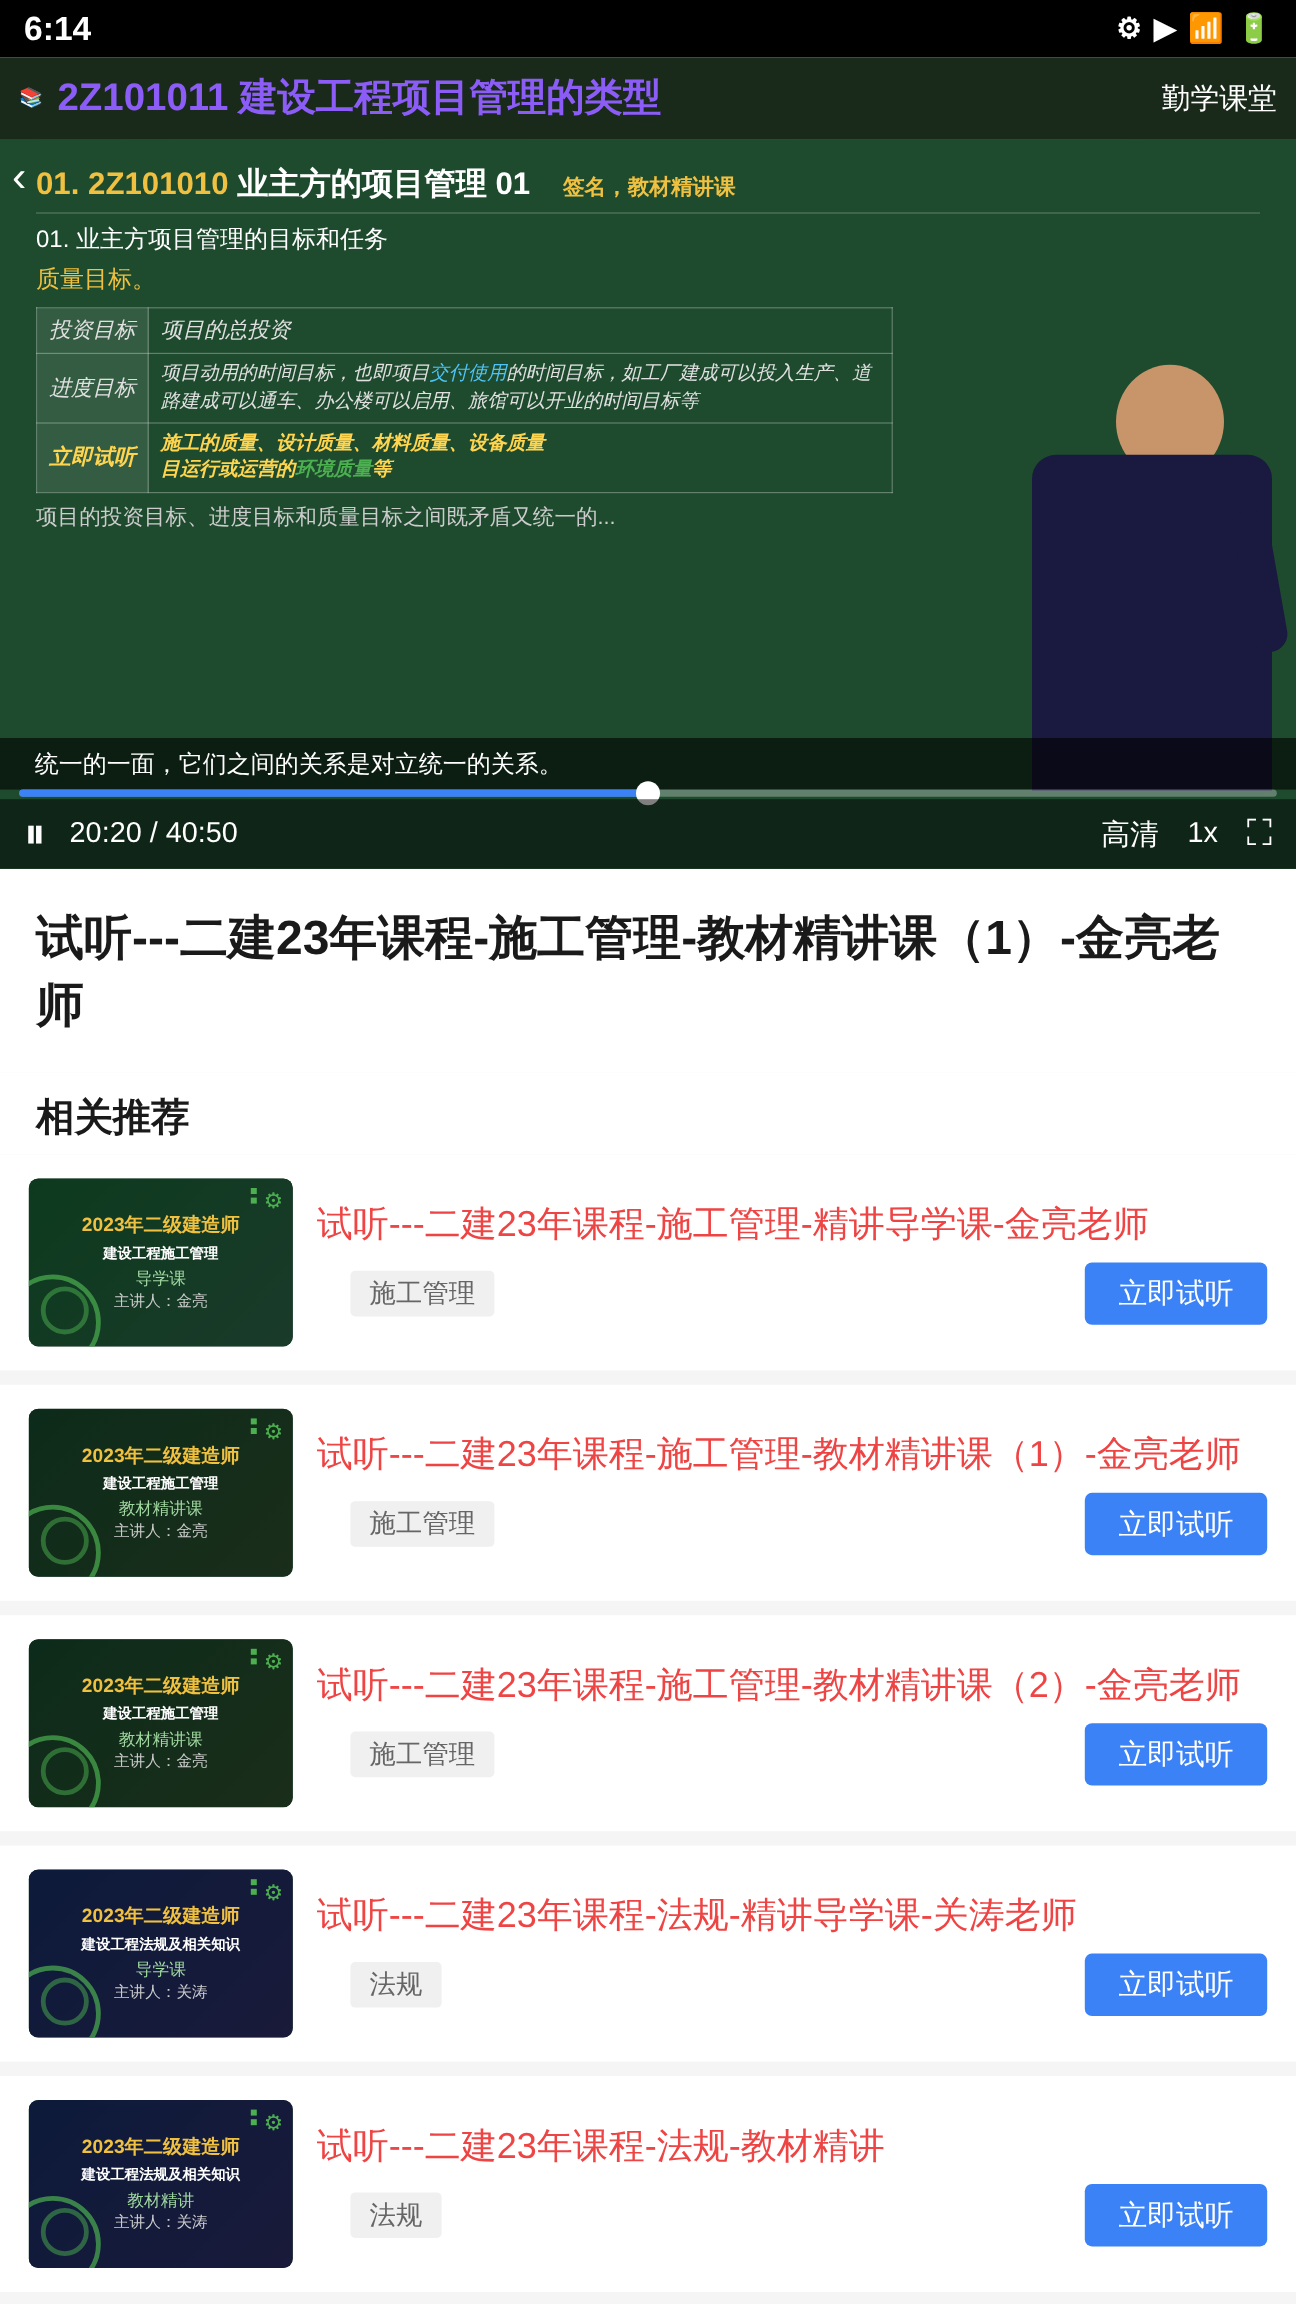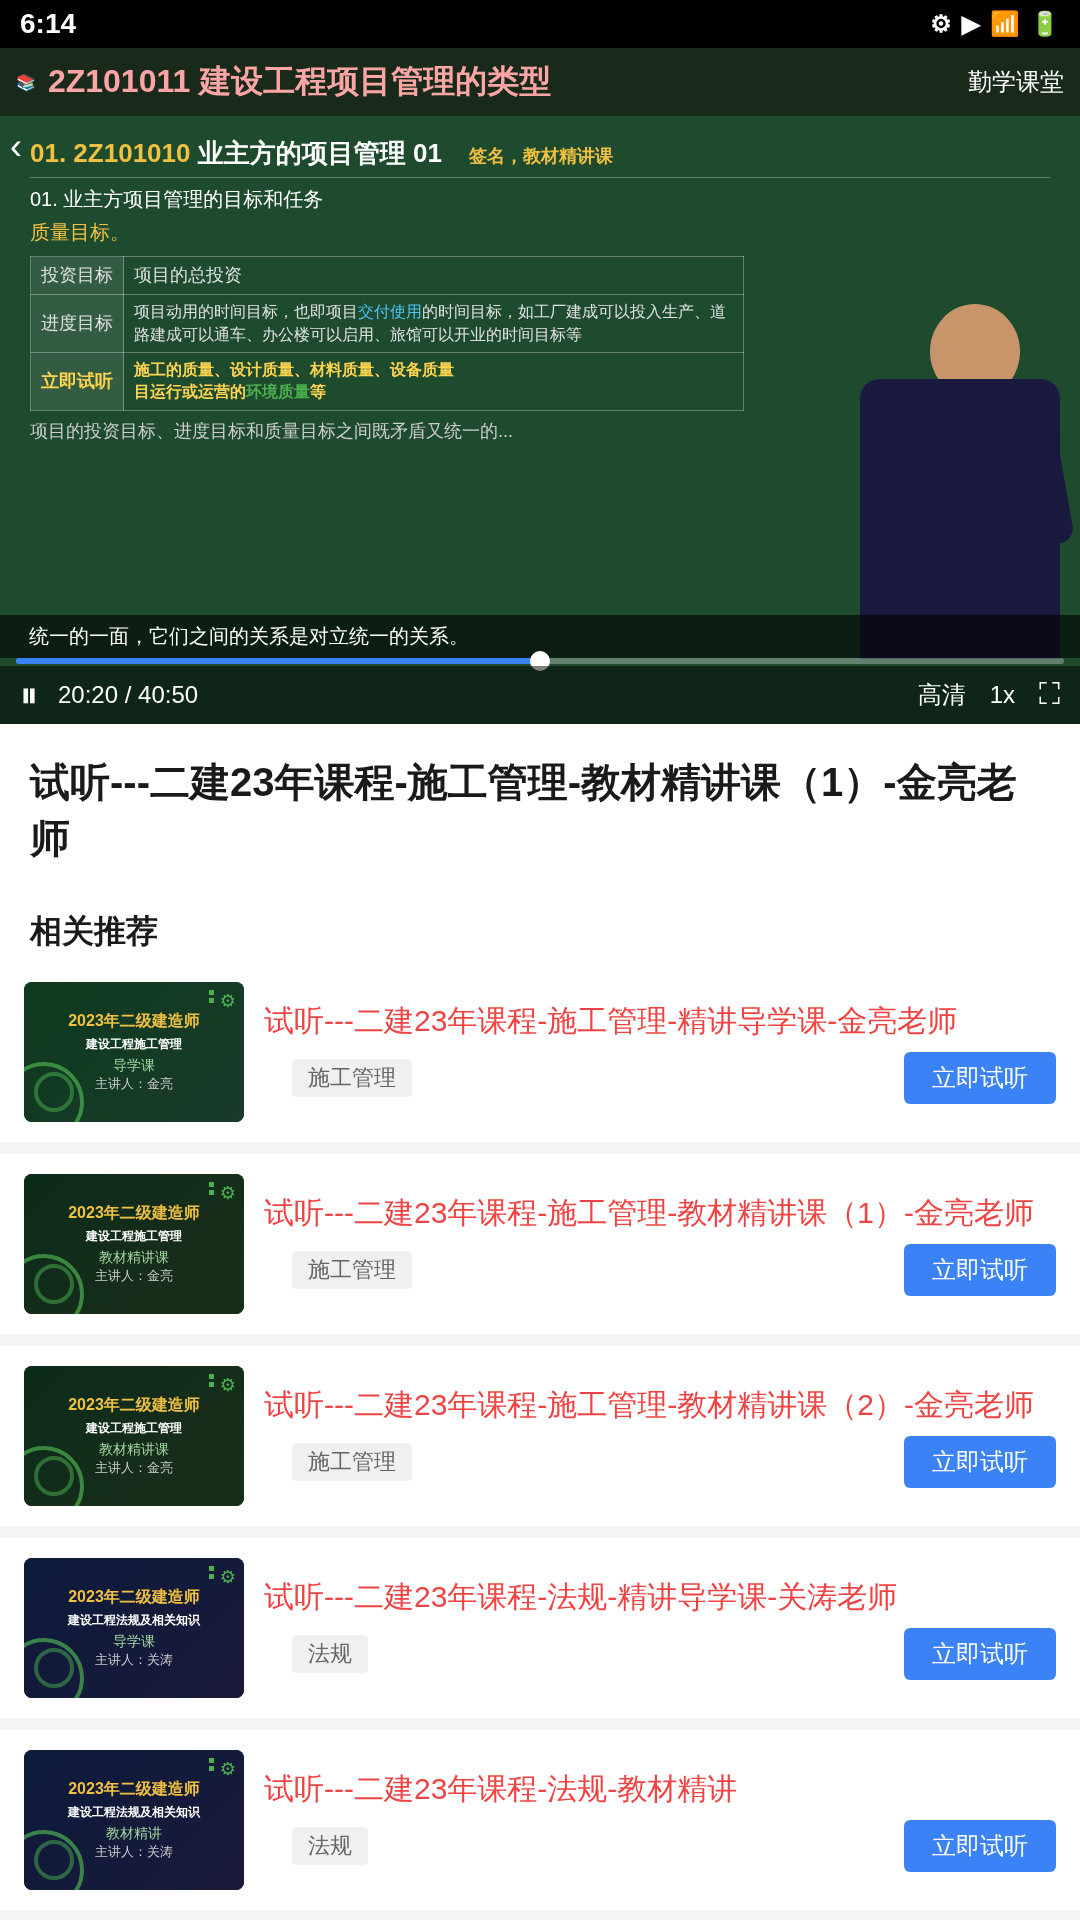--- a/index.html
+++ b/index.html
@@ -13,21 +13,21 @@
     }
     .status-bar-left { display: flex; align-items: center; gap: 8px; }
     .status-bar-right { display: flex; align-items: center; gap: 10px; font-size: 24px; }
 
     
     .video-header {
       background: #1a2a1a;
       padding: 12px 16px;
       display: flex; align-items: center; gap: 12px;
     }
-    .video-header-title { color: #fca5a5; font-size: 32px; font-weight: bold; }
+    .video-header-title { color: #8b5cf6; font-size: 32px; font-weight: bold; }
 
     
     .video-player {
       position: relative; background: #1c3a1c; width: 100%; aspect-ratio: 16/9;
       overflow: hidden;
     }
     .video-bg {
       width: 100%; height: 100%; background: linear-gradient(135deg, #1a3520 0%, #2d5a3a 30%, #1a3520 100%);
       display: flex; align-items: center; justify-content: center; position: relative;
     }
@@ -38,21 +38,21 @@
       padding: 20px 30px;
     }
     .chalkboard-title {
       color: #fff; font-size: 26px; font-weight: bold; margin-bottom: 8px;
       border-bottom: 1px solid rgba(255,255,255,0.3); padding-bottom: 6px;
     }
     .chalkboard-text { color: #e0e0e0; font-size: 20px; line-height: 1.5; margin-bottom: 10px; }
     .chalkboard-highlight { color: #4fc3f7; }
     .chalkboard-table {
       border: 1px solid rgba(255,255,255,0.4); width: 70%; font-size: 18px; color: #e0e0e0;
-      border-collapse: collapse; margin-top: 8px;
+      border-collapse: collapse; margin-top: 8px; font-style: italic;
     }
     .chalkboard-table td { border: 1px solid rgba(255,255,255,0.3); padding: 6px 10px; line-height: 1.4; }
     .chalkboard-table td:first-child { background: rgba(255,255,255,0.1); white-space: nowrap; }
     .chalkboard-row-highlight td { color: #ffd54f; font-weight: bold; }
     .teacher-silhouette {
       position: absolute; right: 0; top: 0; bottom: 0; width: 40%;
       background: linear-gradient(to left, rgba(30,74,46,0), rgba(30,74,46,0));
       display: flex; align-items: center; justify-content: center;
     }
 

